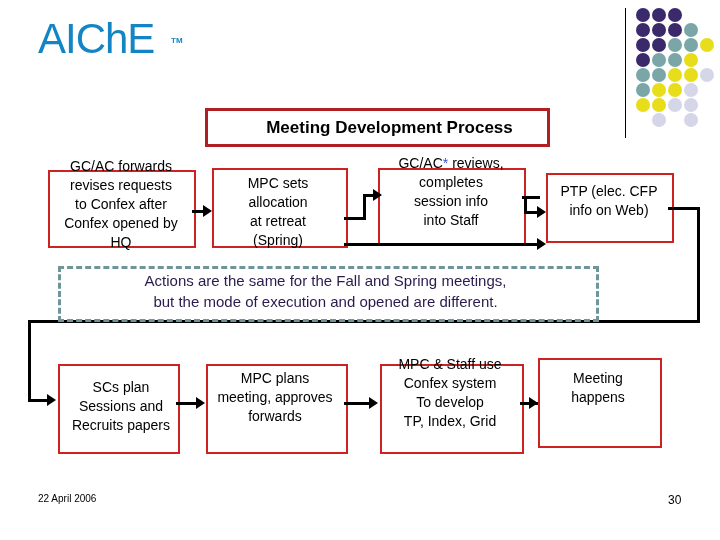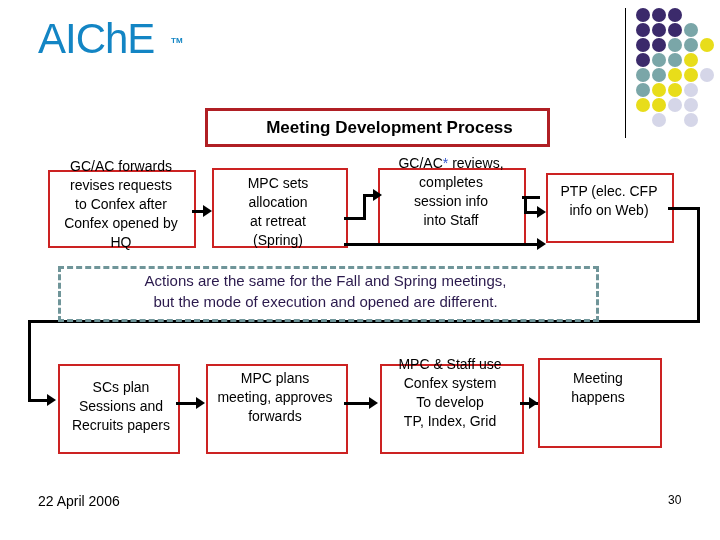--- a/index.html
+++ b/index.html
@@ -63,21 +63,21 @@
   
   .hline{position:absolute;background:#000000;height:3px;}
   .vline{position:absolute;background:#000000;width:3px;}
   .arrow-r{
     position:absolute;width:0;height:0;
     border-top:6px solid transparent;border-bottom:6px solid transparent;
     border-left:9px solid #000000;
   }
 
   
-  .footer-date{position:absolute;left:38px;top:493px;font-size:14px;color:#000;}
+  .footer-date{position:absolute;left:38px;top:493px;font-size:10px;color:#000;}
   .footer-page{position:absolute;left:668px;top:493px;font-size:12px;color:#000;}
 </style>
 </head>
 <body>
 
 <div id="slide">
 
   <div class="logo">
     <div class="logo-text">AIChE</div>
     <div class="logo-tm">TM</div>

